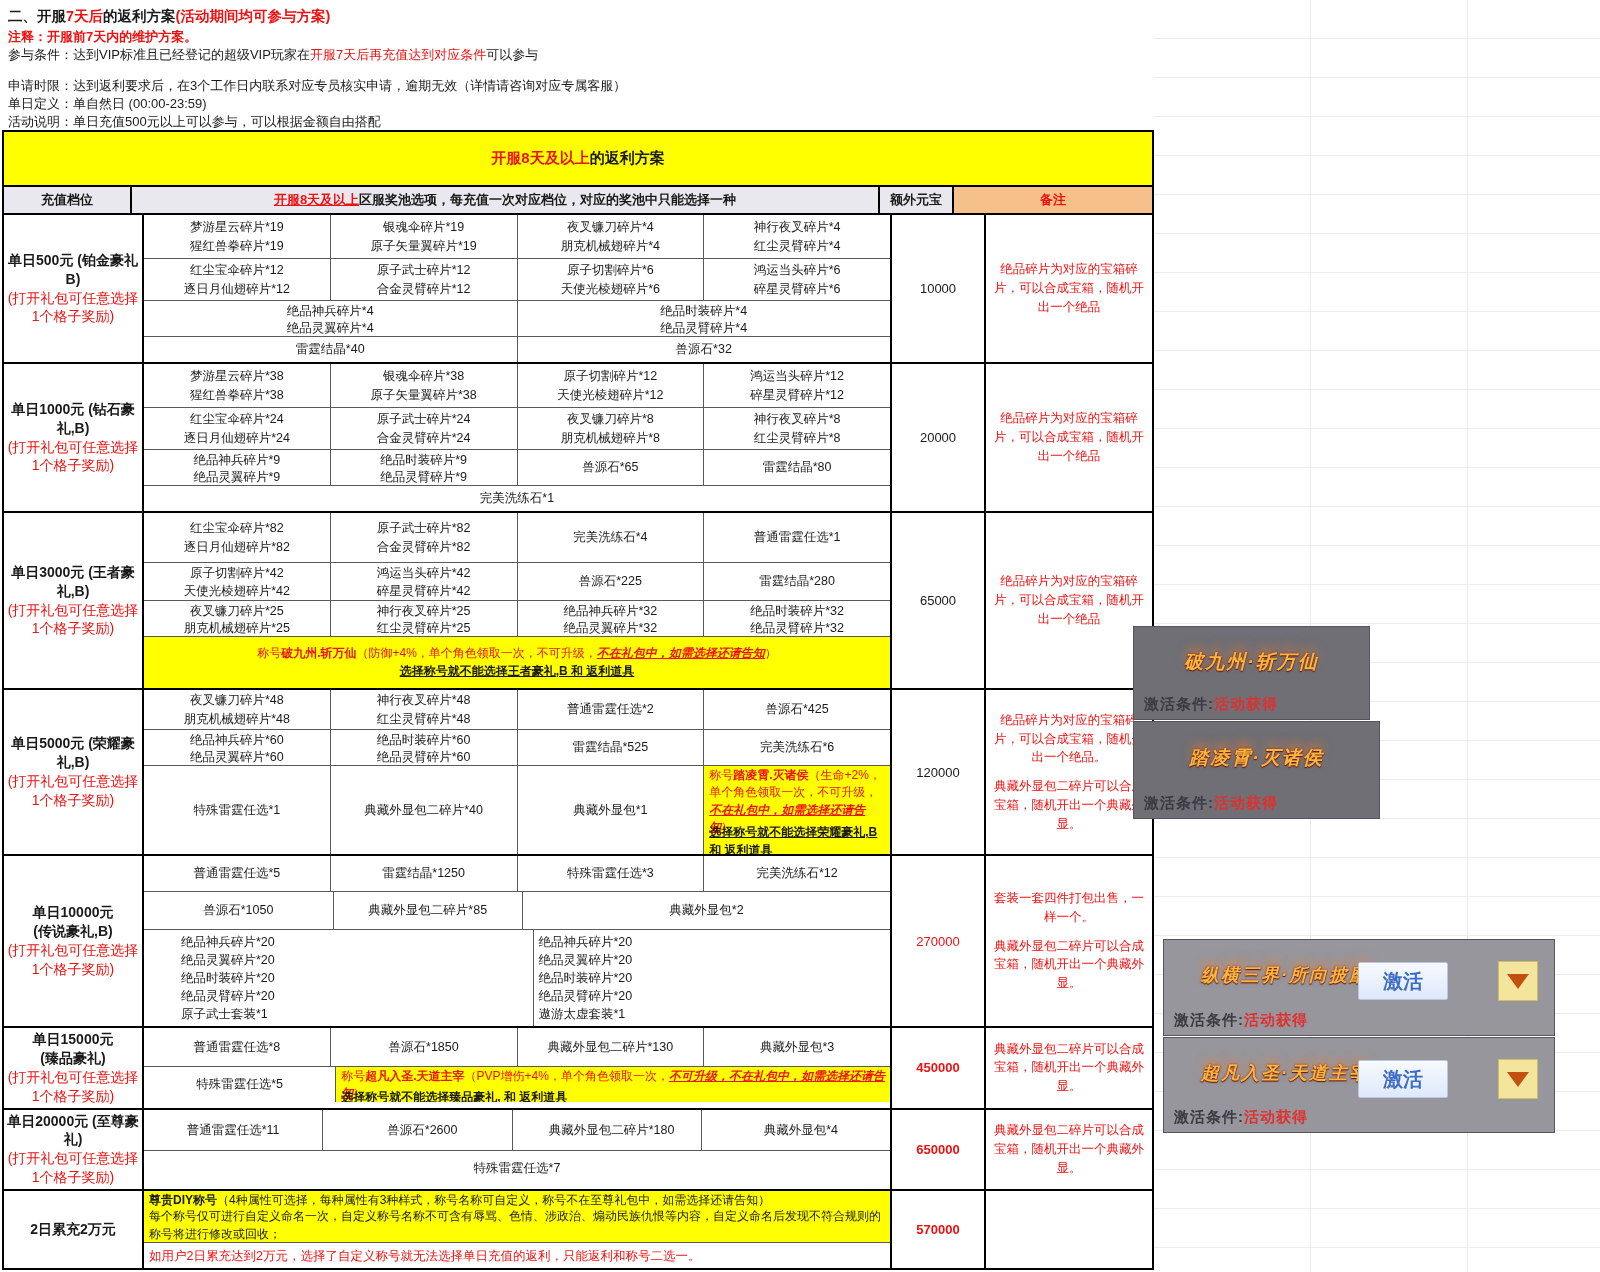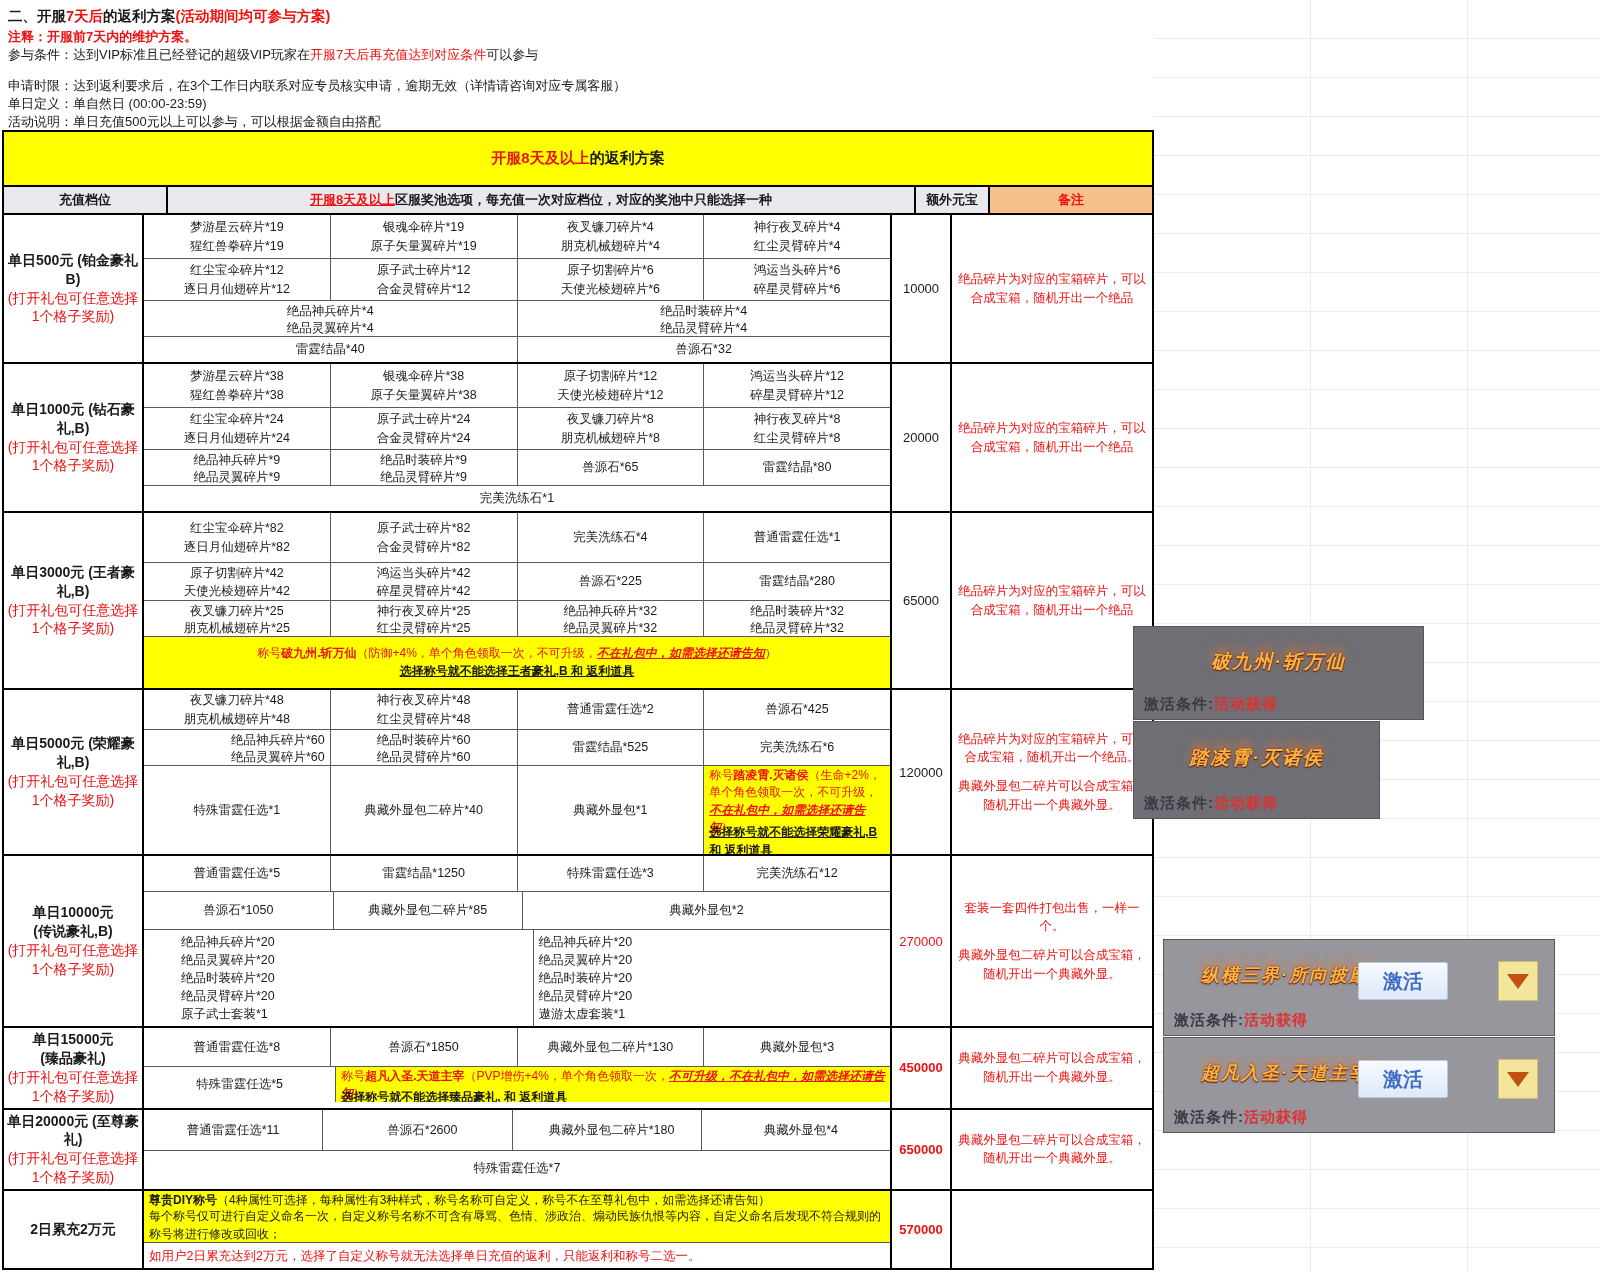--- a/index.html
+++ b/index.html
@@ -31,21 +31,21 @@
   .tlabel{width:140px;border-right:2px solid var(--border);display:flex;flex-direction:column;
     justify-content:center;text-align:center;font-size:14px;padding:2px 3px;line-height:1.35}
   .prize{width:748px;border-right:2px solid var(--border);display:flex;flex-direction:column}
   .srow{display:flex;border-bottom:1px solid var(--thin)}
   .srow:last-child{border-bottom:none}
   .cell{border-right:1px solid var(--thin);display:flex;flex-direction:column;justify-content:center;
     text-align:center;font-size:12.5px;padding:1px 5px;line-height:1.45;overflow:hidden}
   .cell:last-child{border-right:none}
   .cell.yel{background:#ffff00;font-size:12px}
   .cell.left{text-align:left}
-  .yb{width:60px;border-right:2px solid var(--border);display:flex;align-items:center;
+  .yb{width:94px;border-right:2px solid var(--border);display:flex;align-items:center;
     justify-content:center;font-size:13px}
   .tnote{flex:1;display:flex;flex-direction:column;justify-content:center;text-align:center;
     font-size:12.5px;color:var(--red);padding:2px 6px;gap:10px;line-height:1.5}
   .ln{min-height:1em}
   
   .gbanner{position:absolute;background:#6f6f75;box-shadow:0 0 0 1px #55555b;overflow:hidden}
   .gbanner.light{background:#96969c}
   .gtitle{position:absolute;left:0;top:24%;width:100%;text-align:center;font-size:19px;font-weight:bold;
     font-style:italic;letter-spacing:2px;color:#f6b63f;
     text-shadow:0 0 2px #8a1e10,0 1px 1px #5c1208,0 -6px 10px rgba(255,120,30,.55)}
@@ -90,21 +90,21 @@
       <div class="top-line" style="height: 18px;">
         <span class="">活动说明：单日充值500元以上可以参与，可以根据金额自由搭配</span>
       </div>
     </div>
   <div id="maintable">
     <div id="tbl-banner" class="ybanner">
         <span class="c-r">开服8天及以上</span>
         <span class="">的返利方案</span>
       </div>
     <div id="tbl-header" class="thead">
-      <div class="hc" style="width:164px">充值档位</div>
+      <div class="hc" style="width:128px">充值档位</div>
       <div class="hc" id="hdr-pool" style="width:748px">
           <span class="c-r c-u">开服8天及以上</span>
           <span class="">区服奖池选项，每充值一次对应档位，对应的奖池中只能选择一种</span>
         </div>
       <div class="hc" style="width:74px">额外元宝</div>
       <div class="hc noteh" style="flex:1">备注</div>
     </div>
     <div id="tier-rows">
         <div class="tier">
           <div class="tlabel">
@@ -331,21 +331,21 @@
                 <div class="ln"><span class="">红尘灵臂碎片*48</span></div>
               </div>
               <div class="cell" style="flex: 1 1 0px;">
                 <div class="ln"><span class="">普通雷霆任选*2</span></div>
               </div>
               <div class="cell" style="flex: 1 1 0px;">
                 <div class="ln"><span class="">兽源石*425</span></div>
               </div>
             </div>
             <div class="srow" style="height: 36px;">
-              <div class="cell" style="flex: 1 1 0px; align-items: flex-end;">
+              <div class="cell" style="flex: 1 1 0px;">
                 <div class="ln"><span class="">绝品神兵碎片*60</span></div>
                 <div class="ln"><span class="">绝品灵翼碎片*60</span></div>
               </div>
               <div class="cell" style="flex: 1 1 0px;">
                 <div class="ln"><span class="">绝品时装碎片*60</span></div>
                 <div class="ln"><span class="">绝品灵臂碎片*60</span></div>
               </div>
               <div class="cell" style="flex: 1 1 0px;">
                 <div class="ln"><span class="">雷霆结晶*525</span></div>
               </div>
@@ -523,21 +523,21 @@
             </div>
           </div>
           <div class="yb">
             <span class="c-r c-b">570000</span>
           </div>
           <div class="tnote"></div>
         </div>
       </div>
   </div>
   <div id="banners">
-      <div class="gbanner" style="left: 1134px; top: 627px; width: 289px; height: 92px;">
+      <div class="gbanner" style="left: 1134px; top: 627px; width: 235px; height: 92px;">
         <div class="gtitle">破九州·斩万仙</div>
         <div class="gcond"><span>激活条件:</span><span class="v">活动获得</span></div>
       </div>
       <div class="gbanner" style="left: 1134px; top: 722px; width: 245px; height: 96px;">
         <div class="gtitle">踏凌霄·灭诸侯</div>
         <div class="gcond"><span>激活条件:</span><span class="v">活动获得</span></div>
       </div>
       <div class="gbanner light" style="left: 1164px; top: 940px; width: 390px; height: 95px;">
         <div class="gtitle">纵横三界·所向披靡</div>
         <div class="gcond"><span>激活条件:</span><span class="v">活动获得</span></div>

